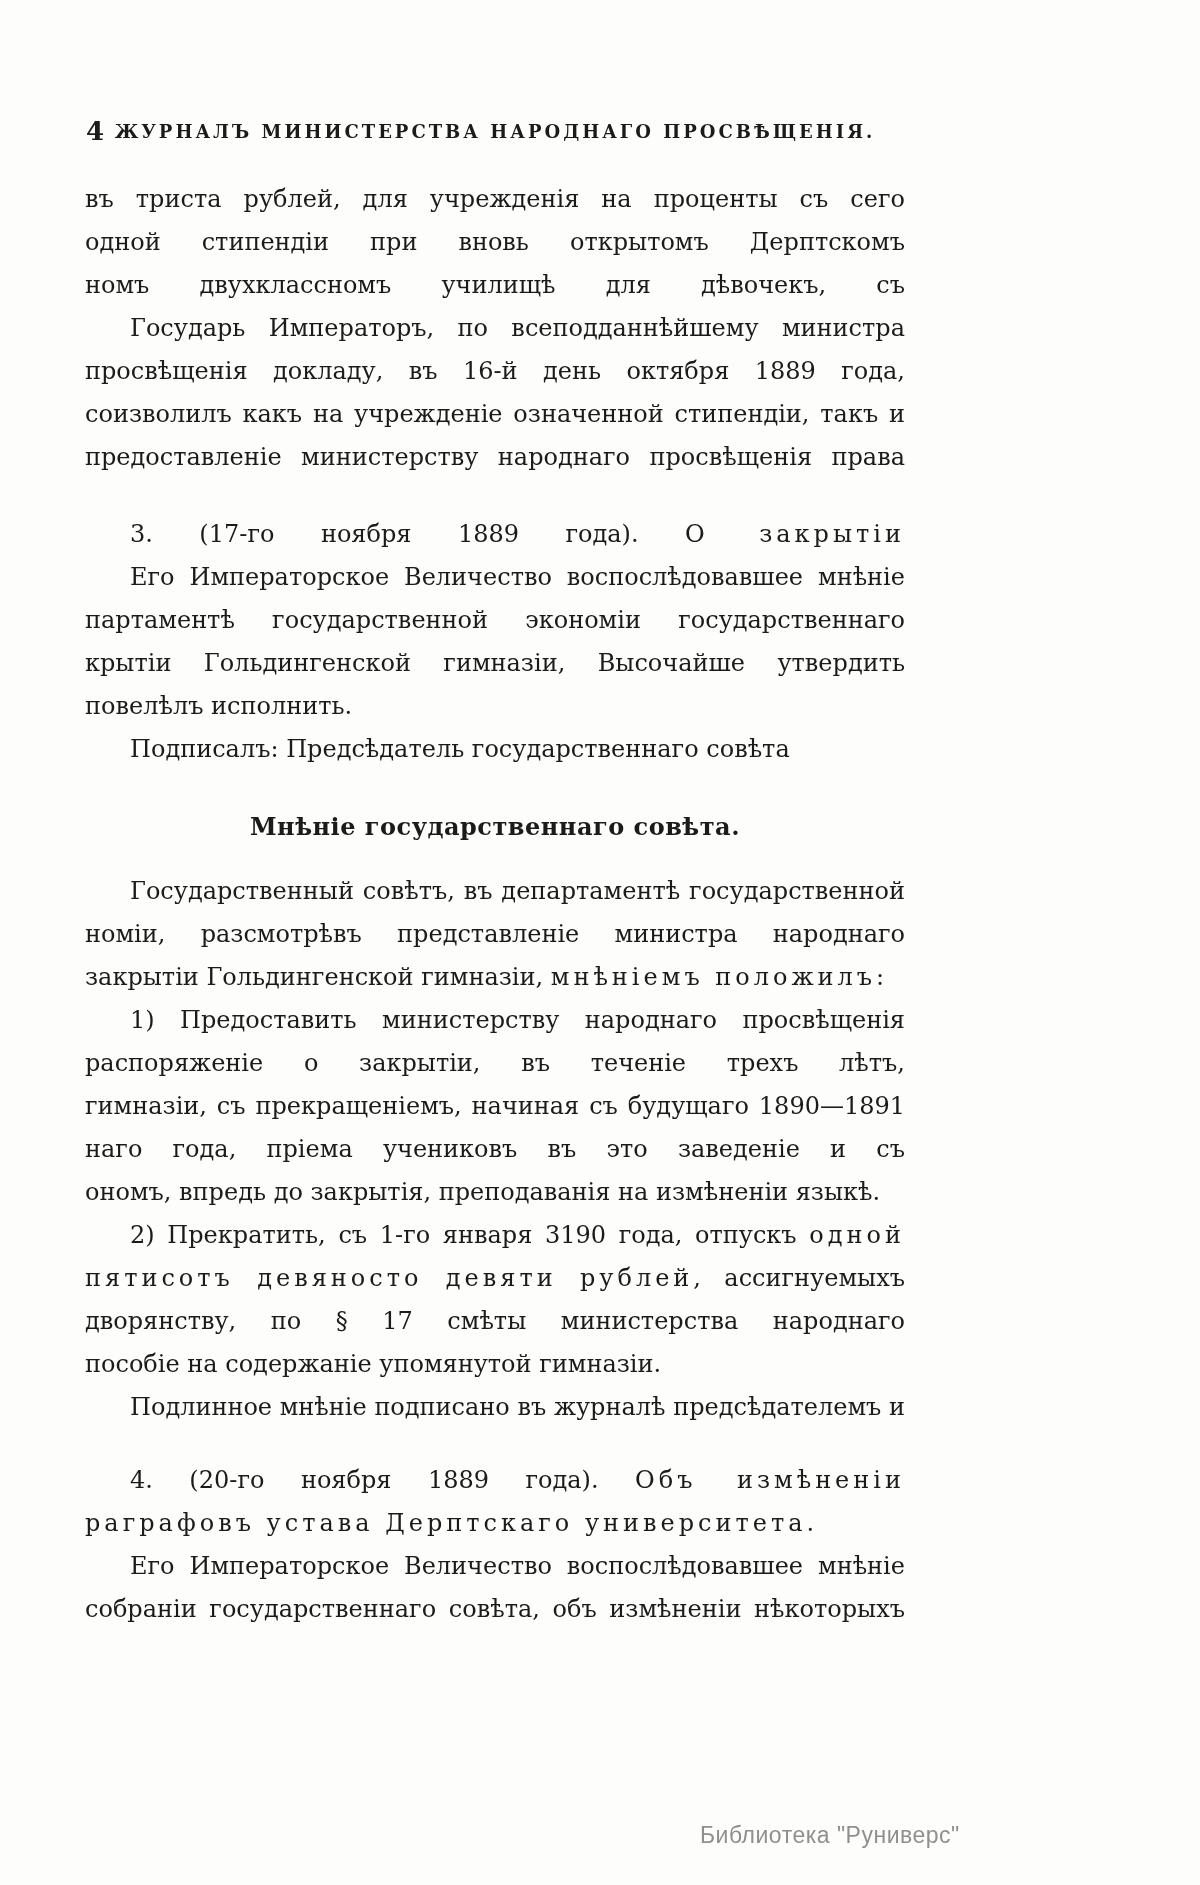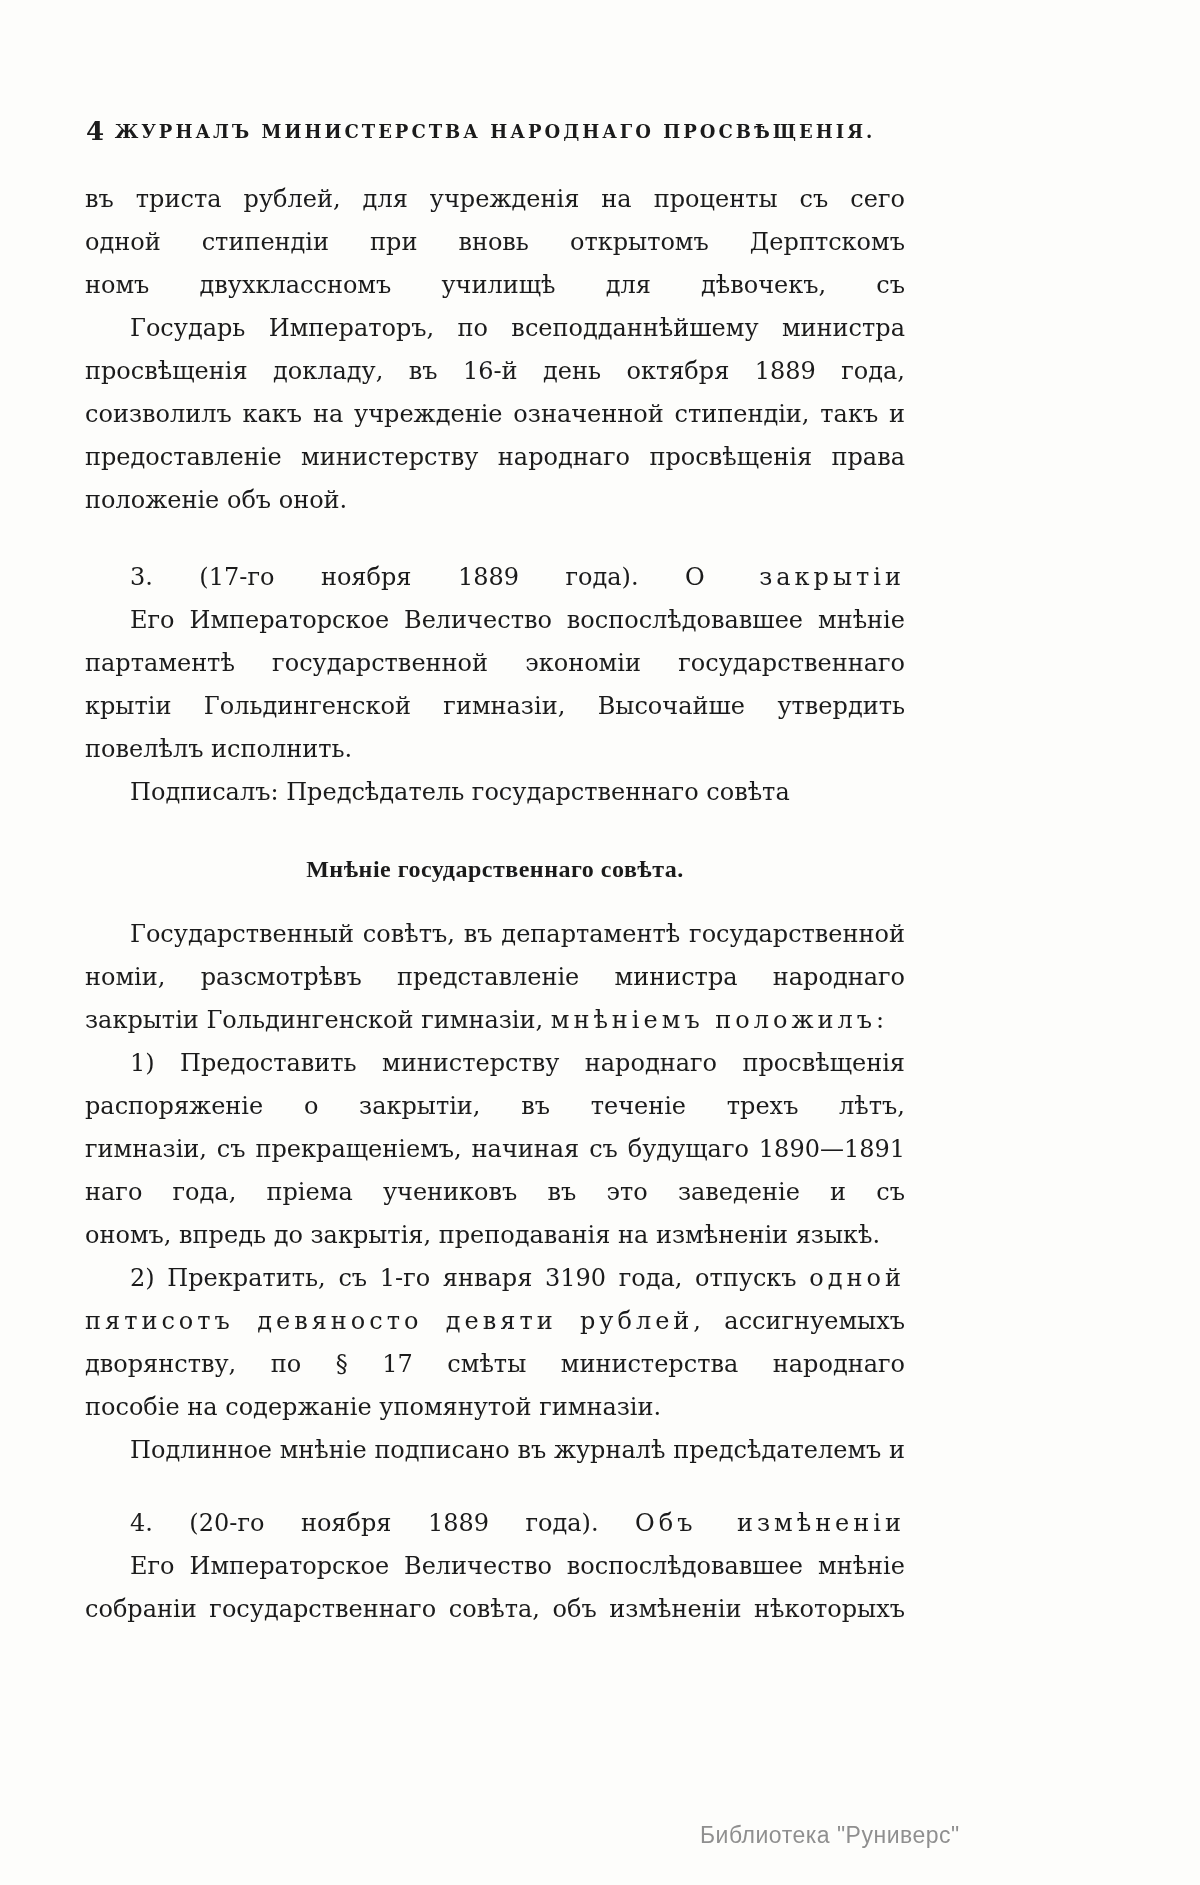--- a/index.html
+++ b/index.html
@@ -59,21 +59,20 @@
   .sp { letter-spacing: 4px; }
   .gap-lg { margin-top: 34px; }
   .gap-md { margin-top: 30px; }
   .gap-sm { margin-top: 22px; }
   .center-heading {
     height: 43px;
     line-height: 43px;
     text-align: center;
     font-weight: bold;
     letter-spacing: 0.5px;
-    font-family: Liberation Serif, serif;
   }
   .watermark {
     position: absolute;
     left: 700px;
     top: 1822px;
     font-family: "Liberation Sans", sans-serif;
     font-size: 23px;
     color: #8f8f8f;
     letter-spacing: 0.5px;
   }
@@ -92,21 +91,20 @@
       <div class="ln">въ триста рублей, для учрежденія на проценты съ сего капитала</div>
       <div class="ln">одной стипендіи при вновь открытомъ Дерптскомъ правительствен-</div>
       <div class="ln">номъ двухклассномъ училищѣ для дѣвочекъ, съ наименованіемъ оной</div>
     </div>
 
     <div>
       <div class="ln indent">Государь Императоръ, по всеподданнѣйшему министра народнаго</div>
       <div class="ln">просвѣщенія докладу, въ 16-й день октября 1889 года, Высочайше</div>
       <div class="ln">соизволилъ какъ на учрежденіе означенной стипендіи, такъ и на</div>
       <div class="ln">предоставленіе министерству народнаго просвѣщенія права утвердить</div>
-      <div class="ln-last">положеніе объ оной.</div>
     </div>
 
     <div class="gap-lg">
       <div class="ln indent">
         <span>3. (17-го ноября 1889 года).</span>
         <span class="sp">О закрытіи Гольдингенской гим-</span>
       </div>
     </div>
 
     <div>
@@ -157,20 +155,23 @@
 
     <div>
       <div class="ln indent">Подлинное мнѣніе подписано въ журналѣ предсѣдателемъ и</div>
     </div>
 
     <div class="gap-md">
       <div class="ln indent">
         <span>4. (20-го ноября 1889 года).</span>
         <span class="sp">Объ измѣненіи нѣкоторыхъ па-</span>
       </div>
+      <div class="ln-last">
+        <span class="sp">раграфовъ устава Дерптскаго университета.</span>
+      </div>
     </div>
 
     <div>
       <div class="ln indent">Его Императорское Величество воспослѣдовавшее мнѣніе въ общемъ</div>
       <div class="ln">собраніи государственнаго совѣта, объ измѣненіи нѣкоторыхъ пара-</div>
     </div>
 
   </div>
 
   <div class="watermark">Библиотека "Руниверс"</div>

